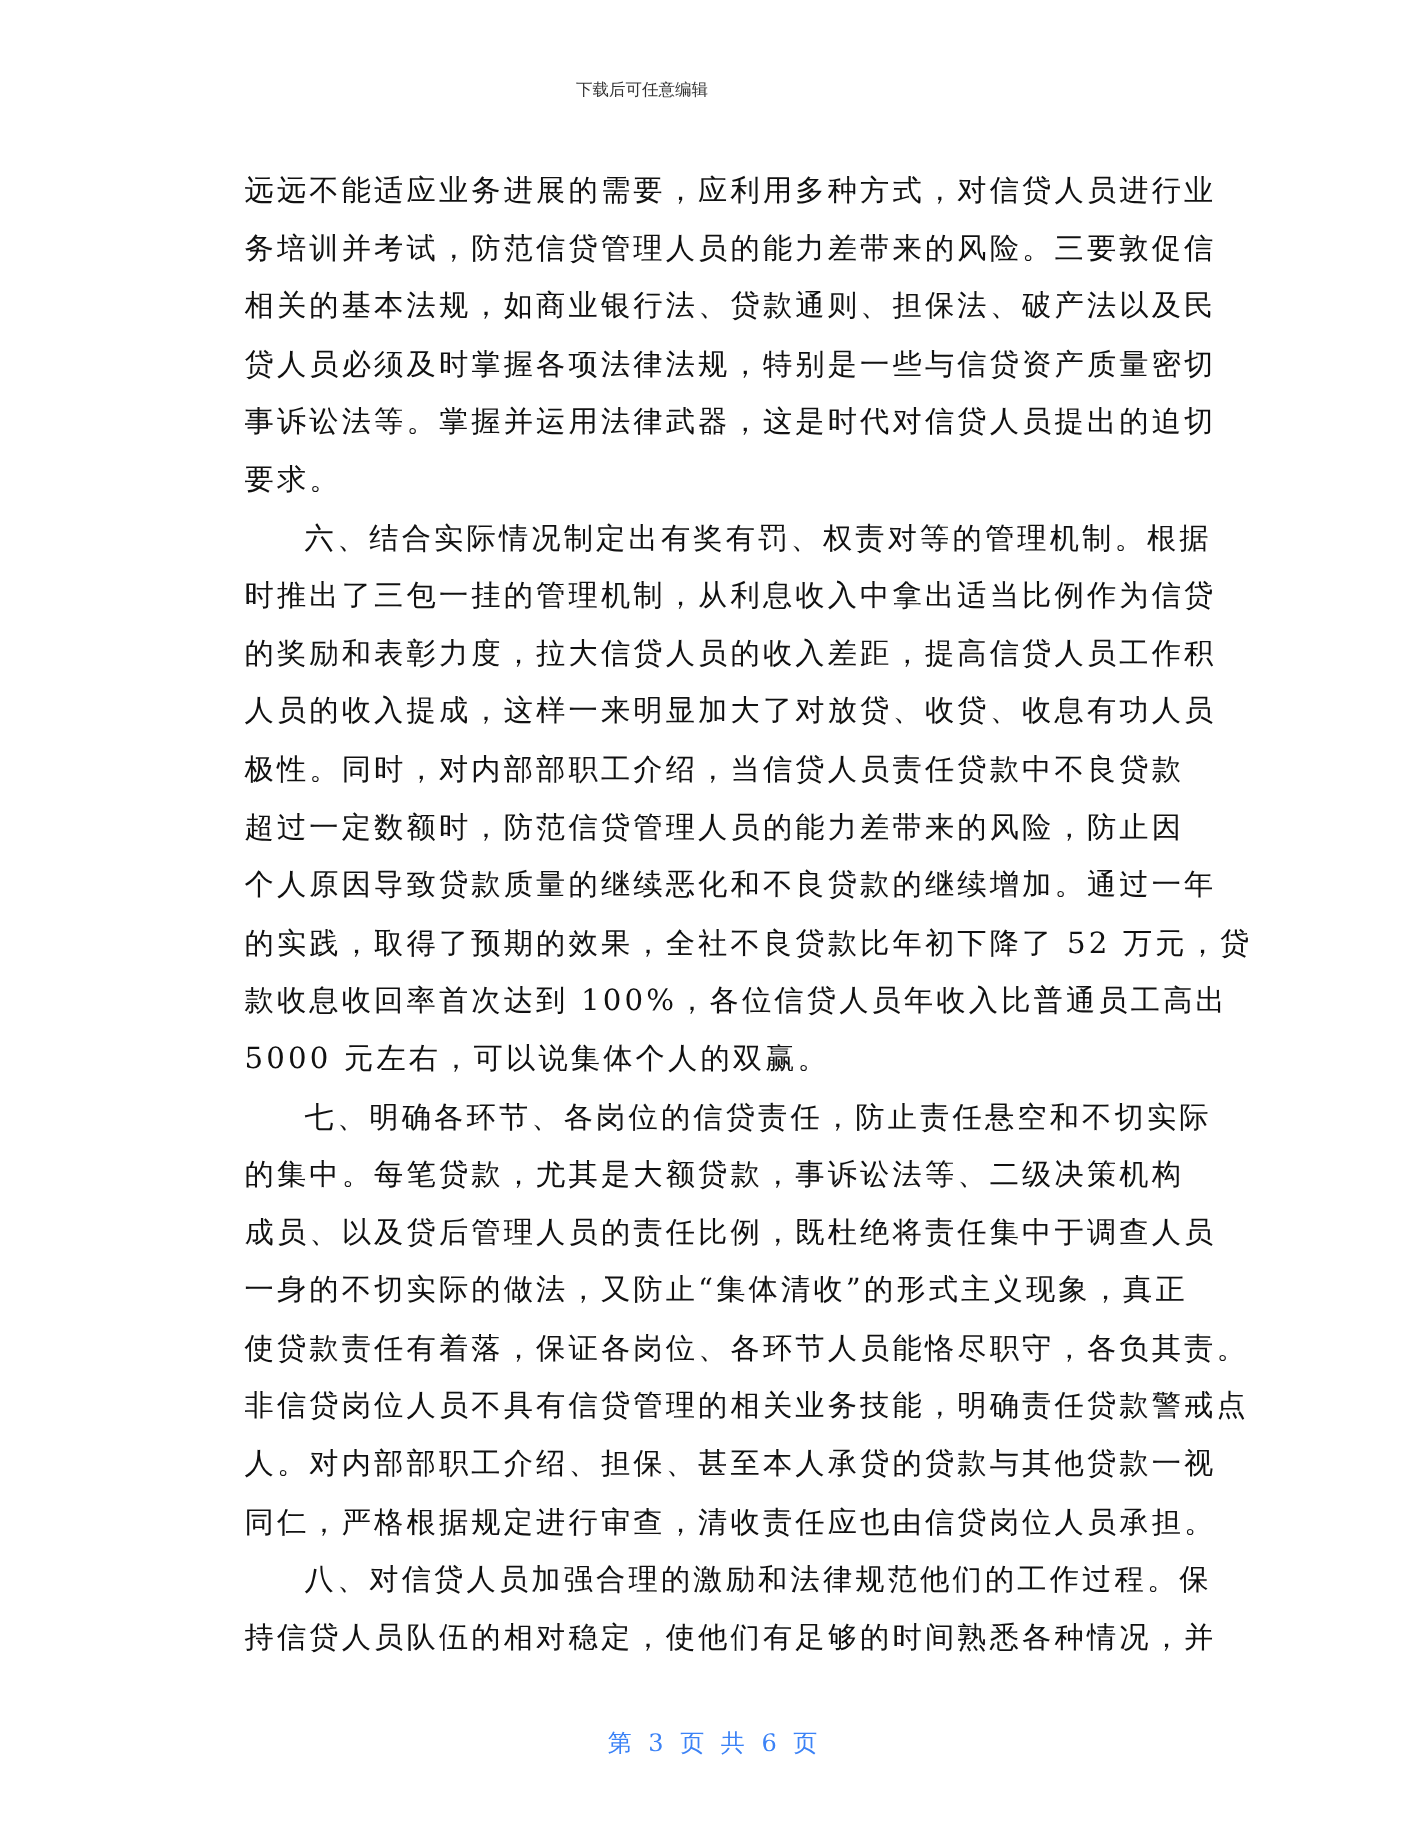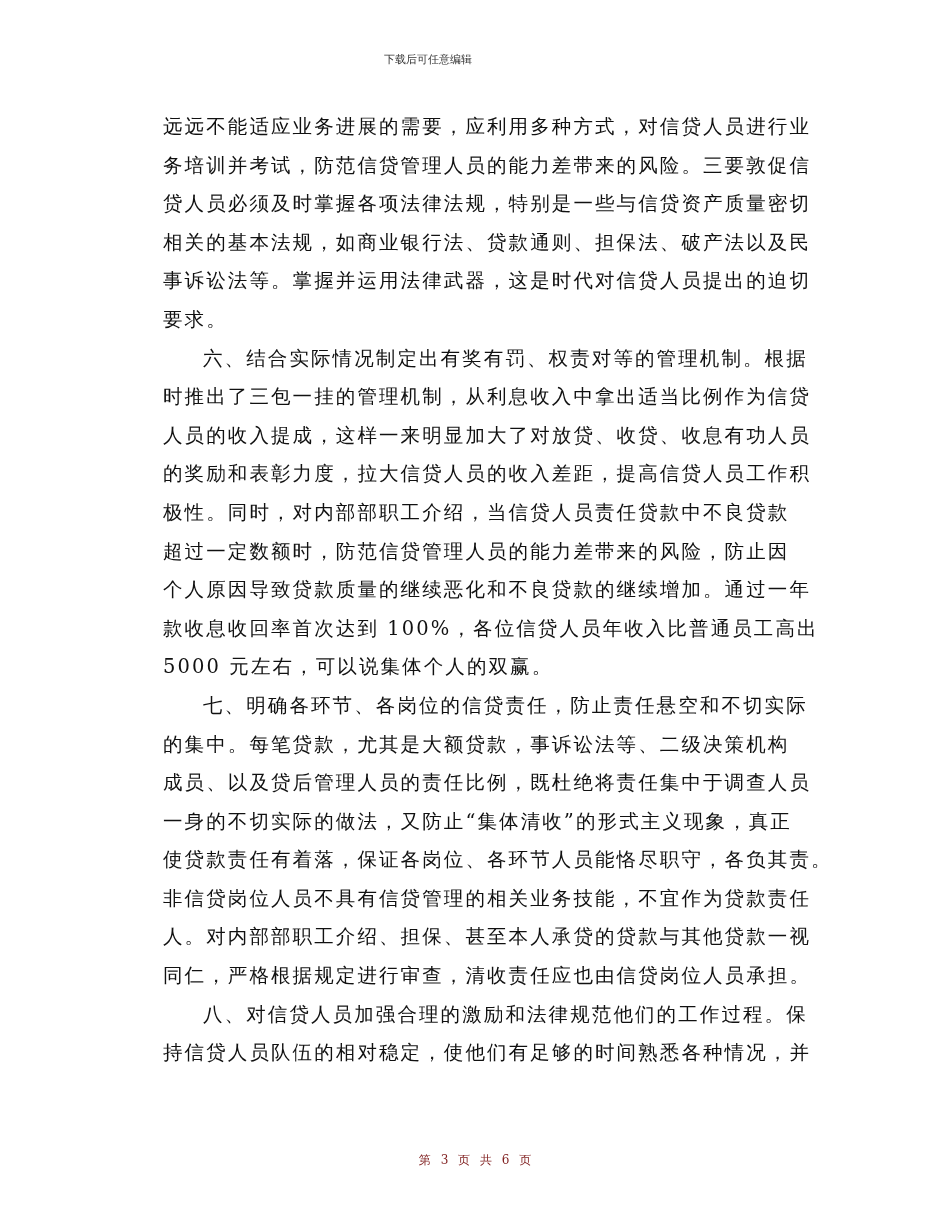--- a/index.html
+++ b/index.html
@@ -5,57 +5,58 @@
   html, body { margin: 0; padding: 0; background: #ffffff; }
   body { width: 950px; height: 1230px; position: relative; overflow: hidden;
          font-family: "DejaVu Serif", "Liberation Serif", serif; color: #111; }
   .header { position: absolute; top: 52px; left: 0; width: 856px; text-align: center;
             font-size: 11px; color: #333; }
   .content { position: absolute; top: 108px; left: 143px; width: 660px; margin-left: 20px; }
   .line { height: 38.6px; line-height: 38.6px; font-size: 19.5px; white-space: nowrap;
           letter-spacing: 2.1px; }
   .indent { padding-left: 40px; }
   .footer { position: absolute; top: 1152px; left: 0; width: 950px; text-align: center;
-            font-size: 12px; color: #7f1d1d; word-spacing: 6px; }
+            font-size: 16px; color: #3b82f6; word-spacing: 6px; }
 </style>
 </head>
 <body>
 
 <div class="header">下载后可任意编辑</div>
 
 <div class="content">
 
   <div>
     <div class="line">远远不能适应业务进展的需要，应利用多种方式，对信贷人员进行业</div>
     <div class="line">务培训并考试，防范信贷管理人员的能力差带来的风险。三要敦促信</div>
+    <div class="line">相关的基本法规，如商业银行法、贷款通则、担保法、破产法以及民</div>
     <div class="line">贷人员必须及时掌握各项法律法规，特别是一些与信贷资产质量密切</div>
-    <div class="line">相关的基本法规，如商业银行法、贷款通则、担保法、破产法以及民</div>
     <div class="line">事诉讼法等。掌握并运用法律武器，这是时代对信贷人员提出的迫切</div>
     <div class="line">要求。</div>
   </div>
 
   <div>
     <div class="line indent">六、结合实际情况制定出有奖有罚、权责对等的管理机制。根据</div>
     <div class="line">时推出了三包一挂的管理机制，从利息收入中拿出适当比例作为信贷</div>
+    <div class="line">的奖励和表彰力度，拉大信贷人员的收入差距，提高信贷人员工作积</div>
     <div class="line">人员的收入提成，这样一来明显加大了对放贷、收贷、收息有功人员</div>
-    <div class="line">的奖励和表彰力度，拉大信贷人员的收入差距，提高信贷人员工作积</div>
     <div class="line">极性。同时，对内部部职工介绍，当信贷人员责任贷款中不良贷款</div>
     <div class="line">超过一定数额时，防范信贷管理人员的能力差带来的风险，防止因</div>
     <div class="line">个人原因导致贷款质量的继续恶化和不良贷款的继续增加。通过一年</div>
+    <div class="line">的实践，取得了预期的效果，全社不良贷款比年初下降了 52 万元，贷</div>
     <div class="line">款收息收回率首次达到 100%，各位信贷人员年收入比普通员工高出</div>
     <div class="line">5000 元左右，可以说集体个人的双赢。</div>
   </div>
 
   <div>
     <div class="line indent">七、明确各环节、各岗位的信贷责任，防止责任悬空和不切实际</div>
     <div class="line">的集中。每笔贷款，尤其是大额贷款，事诉讼法等、二级决策机构</div>
     <div class="line">成员、以及贷后管理人员的责任比例，既杜绝将责任集中于调查人员</div>
     <div class="line">一身的不切实际的做法，又防止“集体清收”的形式主义现象，真正</div>
     <div class="line">使贷款责任有着落，保证各岗位、各环节人员能恪尽职守，各负其责。</div>
-    <div class="line">非信贷岗位人员不具有信贷管理的相关业务技能，不宜作为贷款责任</div>
+    <div class="line">非信贷岗位人员不具有信贷管理的相关业务技能，明确责任贷款警戒点</div>
     <div class="line">人。对内部部职工介绍、担保、甚至本人承贷的贷款与其他贷款一视</div>
     <div class="line">同仁，严格根据规定进行审查，清收责任应也由信贷岗位人员承担。</div>
   </div>
 
   <div>
     <div class="line indent">八、对信贷人员加强合理的激励和法律规范他们的工作过程。保</div>
     <div class="line">持信贷人员队伍的相对稳定，使他们有足够的时间熟悉各种情况，并</div>
   </div>
 </div>
 

